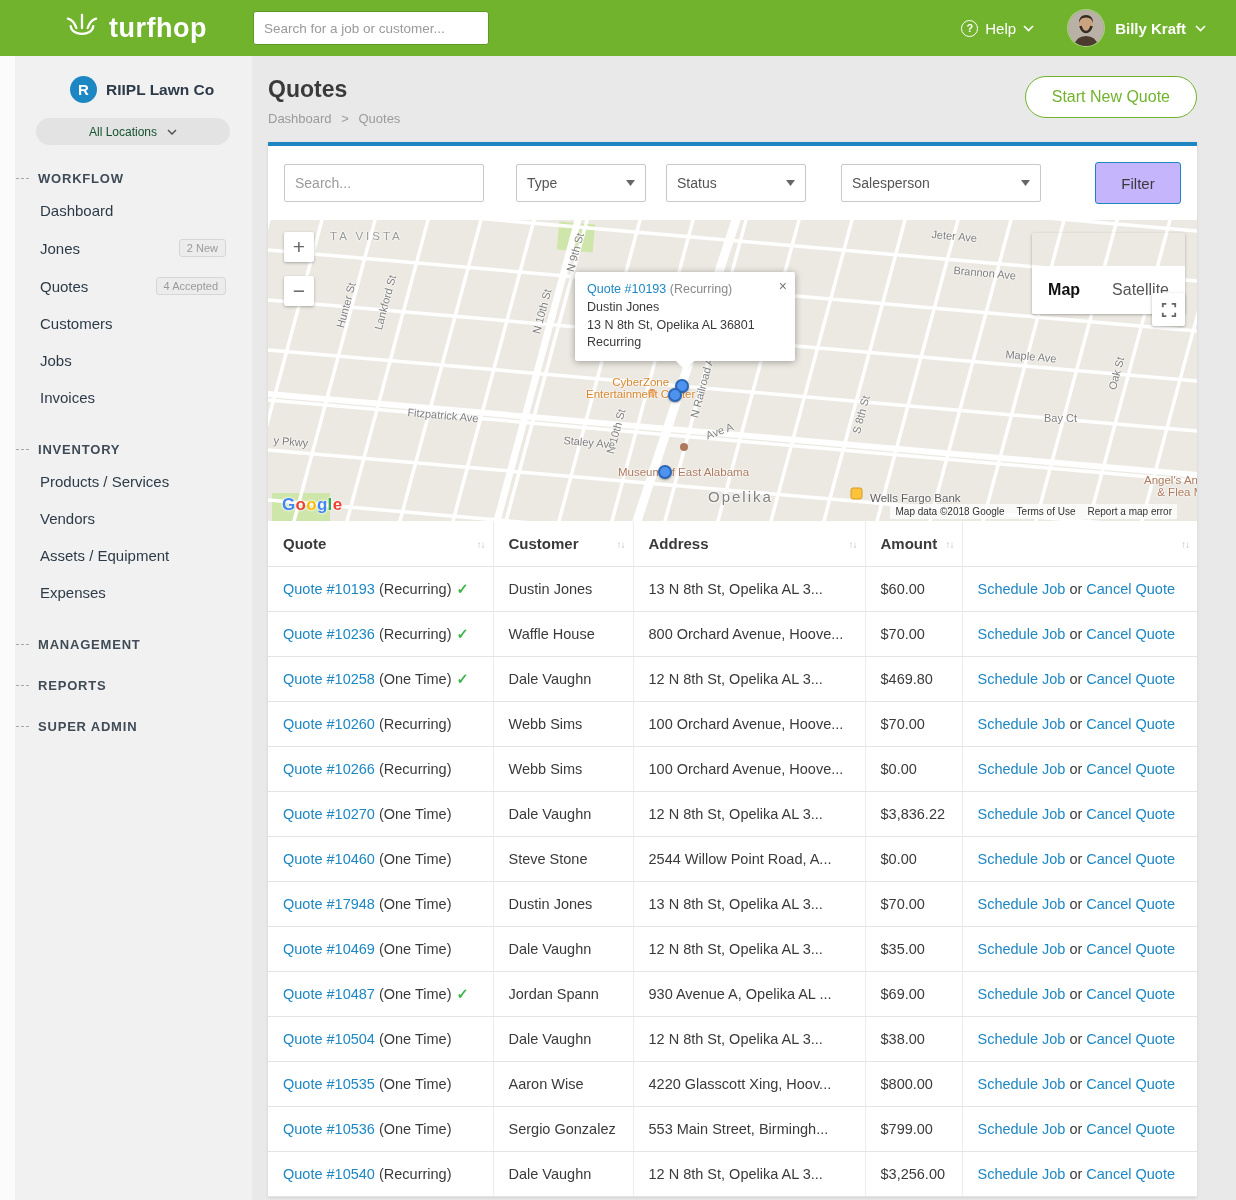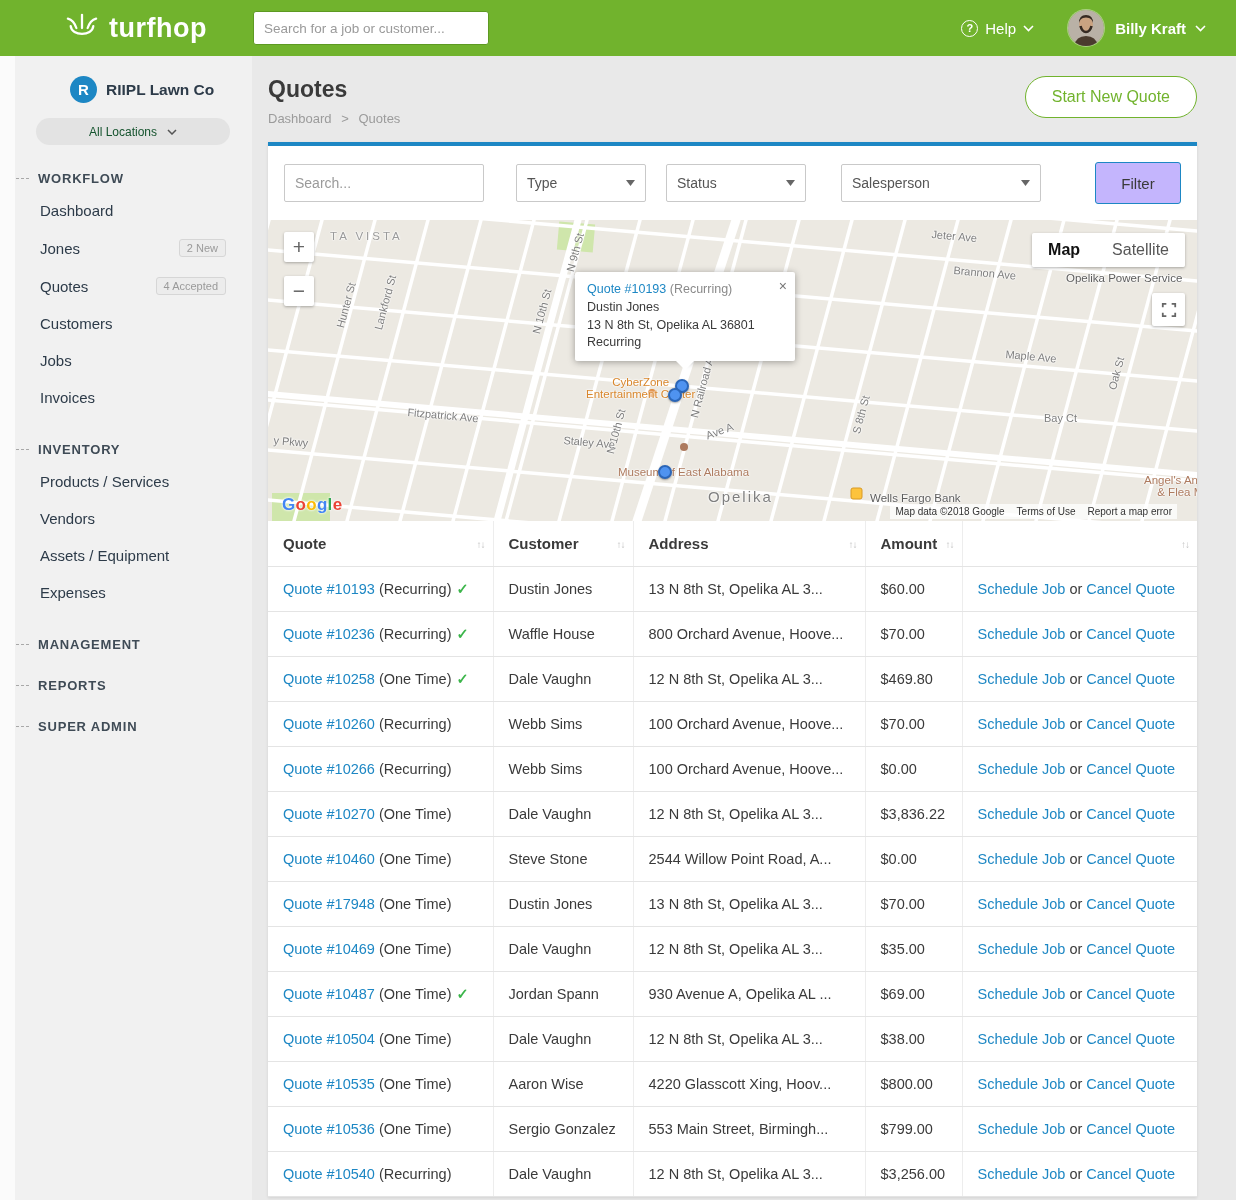--- a/index.html
+++ b/index.html
@@ -95,22 +95,22 @@
   .iw-title a { color:#1d87c4; }
   .iw-status { color:#8a8a8a; }
   .iw-close { position:absolute; right:8px; top:5px; color:#777; font-size:14px; cursor:pointer; }
   .iw-tail { position:absolute; left:101px; bottom:-9px; width:0; height:0;
     border-left:9px solid transparent; border-right:9px solid transparent; border-top:9px solid #fff; }
   .zoom { position:absolute; left:16px; top:12px; z-index:6; display:flex; flex-direction:column; gap:14px; }
   .zbtn { width:30px; height:30px; background:#fff; border-radius:2px; box-shadow:0 1px 3px rgba(0,0,0,.3);
     display:flex; align-items:center; justify-content:center; font-size:21px; color:#666; cursor:pointer; }
   .maptype { position:absolute; right:12px; top:13px; z-index:6; display:flex;
     box-shadow:0 1px 3px rgba(0,0,0,.3); border-radius:2px; overflow:hidden; }
-  .mt { background:#fff; height:34px; display:flex; align-items:center; padding:12px 16px;
-    font-size:16px; color:#565656; cursor:pointer; }
+  .mt { background:#fff; height:48px; display:flex; align-items:center; padding:12px 16px;
+    font-size:16px; color:#565656; cursor:pointer;margin-top:33px; }
   .mt.active { font-weight:700; color:#111; }
   .fullscreen { position:absolute; right:12px; top:73px; z-index:6; width:33px; height:33px;
     background:#fff; border-radius:2px; box-shadow:0 1px 3px rgba(0,0,0,.3);
     display:flex; align-items:center; justify-content:center; cursor:pointer; }
   .google-logo { position:absolute; left:14px; bottom:6px; z-index:6; font-size:17px; font-weight:700;
     letter-spacing:.3px; text-shadow:0 0 2px #fff,0 0 3px #fff; }
   .attribution { position:absolute; right:20px; bottom:2px; z-index:6; display:flex; gap:12px;
     font-size:10px; color:#333; background:rgba(255,255,255,.75); padding:2px 5px; }
   .attribution span { cursor:pointer; }
 

